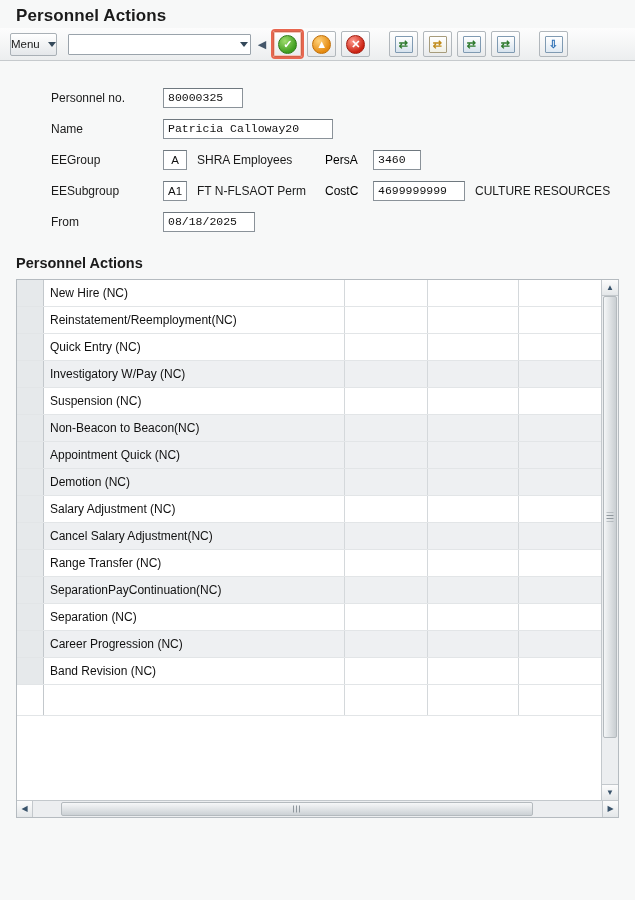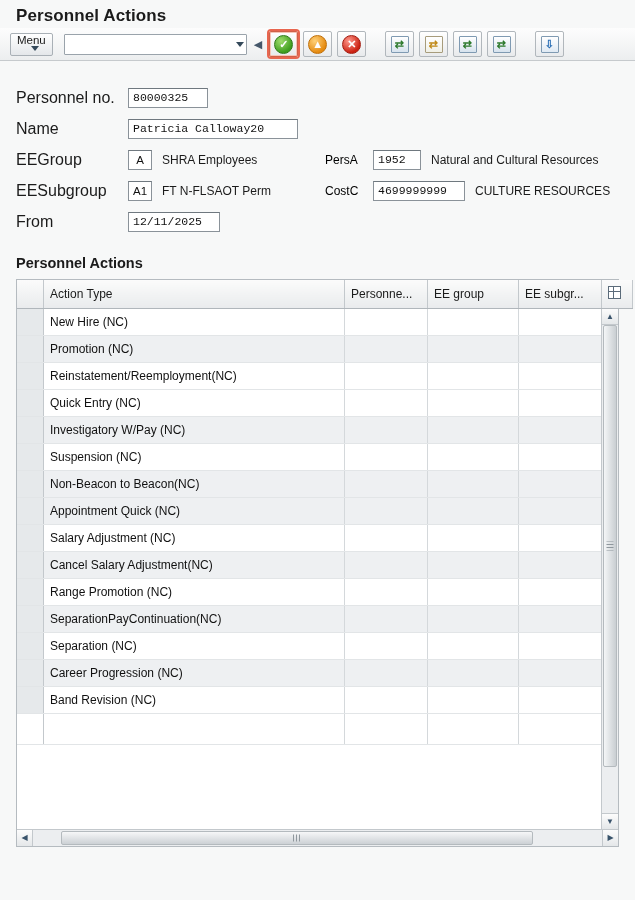--- a/index.html
+++ b/index.html
@@ -41,29 +41,28 @@
     height: 32px;
     padding: 0 6px 0 10px;
     background: linear-gradient(#fdfdfd, #eceeef);
     border-bottom: 1px solid #c6cacd;
     gap: 5px;
   }
   .menu-btn {
     display: flex;
     align-items: center;
     height: 21px;
-    padding: 0 6px;
+    padding: 0 0;
     background: linear-gradient(#ffffff, #e4e7ea);
     border: 1px solid #a9b0b6;
     border-radius: 2px;
     font-size: 11.5px;
     color: #1b1b1b;
     cursor: pointer;
     position: relative;
-    flex-direction: column;
   }
   .menu-btn .caret {
     margin-left: 8px;
     width: 0; height: 0;
     border-left: 4px solid transparent;
     border-right: 4px solid transparent;
     border-top: 5px solid #34495a;
   }
   .cmd-field {
     width: 175px;
@@ -168,21 +167,22 @@
   }
   .frow {
     display: flex;
     align-items: center;
     margin-bottom: 9px;
     height: 22px;
   }
   .flabel {
     width: 112px;
     color: #1b1b1b;
-    font-size: 16px;
+    font-size: 12px;
+    margin-left: 35px;
   }
   .fin {
     background: #fff;
     border: 1px solid #8a9299;
     border-top-color: #6f787f;
     height: 18px;
     line-height: 18px;
     padding: 0 4px;
     font-family: "Liberation Mono", monospace;
     font-size: 11.5px;
@@ -456,120 +456,107 @@
       <span class="flabel">Name</span>
       <span class="fin w-name">Patricia Calloway20</span>
     </div>
 
     <div class="frow">
       <span class="flabel">EEGroup</span>
       <span class="fin w-code">A</span>
       <span class="ftext">SHRA Employees</span>
       <span class="fside" style="top:auto;">
         <span class="flabel2">PersA</span>
-        <span class="fin w-persa">1952</span>
-        <span class="ftext">Natural and Cultural Resources</span>
+        <span class="fin w-persa">3460</span>
       </span>
     </div>
 
     <div class="frow">
       <span class="flabel">EESubgroup</span>
       <span class="fin w-code">A1</span>
       <span class="ftext">FT N-FLSAOT Perm</span>
       <span class="fside" style="top:auto;">
         <span class="flabel2">CostC</span>
         <span class="fin w-costc">4699999999</span>
         <span class="ftext">CULTURE RESOURCES</span>
       </span>
     </div>
 
     <div class="frow">
       <span class="flabel">From</span>
-      <span class="fin w-date">12/11/2025</span>
+      <span class="fin w-date">08/18/2025</span>
     </div>
   </div>
 
   <div class="section-title">Personnel Actions</div>
 
   <div class="table-wrap">
-    <table class="grid">
-      <thead>
-        <tr>
-          <th class="selcol"></th>
-          <th class="col-action">Action Type</th>
-          <th class="col-pers">Personne...</th>
-          <th class="col-eeg">EE group</th>
-          <th class="col-ees">EE subgr...</th>
-          <th class="col-icon"><span class="grid-icon"></span></th>
-        </tr>
-      </thead>
-    </table>
 
     <div class="table-scroll">
       <table class="grid">
         <tbody id="rows-body">
             <tr class="row-odd">
               <td class="selcol" style="width: 26px;"></td>
               <td style="width: 288px;">New Hire (NC)</td>
               <td style="width: 70px;"></td>
               <td style="width: 78px;"></td>
               <td style="width: 70px;"></td>
               <td style="width: 18px;"></td>
             </tr>
+            <tr class="row-odd">
+              <td class="selcol" style="width: 26px;"></td>
+              <td style="width: 288px;">Reinstatement/Reemployment(NC)</td>
+              <td style="width: 70px;"></td>
+              <td style="width: 78px;"></td>
+              <td style="width: 70px;"></td>
+              <td style="width: 18px;"></td>
+            </tr>
+            <tr class="row-odd">
+              <td class="selcol" style="width: 26px;"></td>
+              <td style="width: 288px;">Quick Entry (NC)</td>
+              <td style="width: 70px;"></td>
+              <td style="width: 78px;"></td>
+              <td style="width: 70px;"></td>
+              <td style="width: 18px;"></td>
+            </tr>
             <tr class="row-even">
               <td class="selcol" style="width: 26px;"></td>
-              <td style="width: 288px;">Promotion (NC)</td>
-              <td style="width: 70px;"></td>
-              <td style="width: 78px;"></td>
-              <td style="width: 70px;"></td>
-              <td style="width: 18px;"></td>
-            </tr>
-            <tr class="row-odd">
-              <td class="selcol" style="width: 26px;"></td>
-              <td style="width: 288px;">Reinstatement/Reemployment(NC)</td>
-              <td style="width: 70px;"></td>
-              <td style="width: 78px;"></td>
-              <td style="width: 70px;"></td>
-              <td style="width: 18px;"></td>
-            </tr>
-            <tr class="row-odd">
-              <td class="selcol" style="width: 26px;"></td>
-              <td style="width: 288px;">Quick Entry (NC)</td>
+              <td style="width: 288px;">Investigatory W/Pay (NC)</td>
+              <td style="width: 70px;"></td>
+              <td style="width: 78px;"></td>
+              <td style="width: 70px;"></td>
+              <td style="width: 18px;"></td>
+            </tr>
+            <tr class="row-odd">
+              <td class="selcol" style="width: 26px;"></td>
+              <td style="width: 288px;">Suspension (NC)</td>
               <td style="width: 70px;"></td>
               <td style="width: 78px;"></td>
               <td style="width: 70px;"></td>
               <td style="width: 18px;"></td>
             </tr>
             <tr class="row-even">
               <td class="selcol" style="width: 26px;"></td>
-              <td style="width: 288px;">Investigatory W/Pay (NC)</td>
-              <td style="width: 70px;"></td>
-              <td style="width: 78px;"></td>
-              <td style="width: 70px;"></td>
-              <td style="width: 18px;"></td>
-            </tr>
-            <tr class="row-odd">
-              <td class="selcol" style="width: 26px;"></td>
-              <td style="width: 288px;">Suspension (NC)</td>
+              <td style="width: 288px;">Non-Beacon to Beacon(NC)</td>
               <td style="width: 70px;"></td>
               <td style="width: 78px;"></td>
               <td style="width: 70px;"></td>
               <td style="width: 18px;"></td>
             </tr>
             <tr class="row-even">
               <td class="selcol" style="width: 26px;"></td>
-              <td style="width: 288px;">Non-Beacon to Beacon(NC)</td>
+              <td style="width: 288px;">Appointment Quick (NC)</td>
               <td style="width: 70px;"></td>
               <td style="width: 78px;"></td>
               <td style="width: 70px;"></td>
               <td style="width: 18px;"></td>
             </tr>
             <tr class="row-even">
               <td class="selcol" style="width: 26px;"></td>
-              <td style="width: 288px;">Appointment Quick (NC)</td>
+              <td style="width: 288px;">Demotion (NC)</td>
               <td style="width: 70px;"></td>
               <td style="width: 78px;"></td>
               <td style="width: 70px;"></td>
               <td style="width: 18px;"></td>
             </tr>
             <tr class="row-odd">
               <td class="selcol" style="width: 26px;"></td>
               <td style="width: 288px;">Salary Adjustment (NC)</td>
               <td style="width: 70px;"></td>
               <td style="width: 78px;"></td>
@@ -579,21 +566,21 @@
             <tr class="row-even">
               <td class="selcol" style="width: 26px;"></td>
               <td style="width: 288px;">Cancel Salary Adjustment(NC)</td>
               <td style="width: 70px;"></td>
               <td style="width: 78px;"></td>
               <td style="width: 70px;"></td>
               <td style="width: 18px;"></td>
             </tr>
             <tr class="row-odd">
               <td class="selcol" style="width: 26px;"></td>
-              <td style="width: 288px;">Range Promotion (NC)</td>
+              <td style="width: 288px;">Range Transfer (NC)</td>
               <td style="width: 70px;"></td>
               <td style="width: 78px;"></td>
               <td style="width: 70px;"></td>
               <td style="width: 18px;"></td>
             </tr>
             <tr class="row-even">
               <td class="selcol" style="width: 26px;"></td>
               <td style="width: 288px;">SeparationPayContinuation(NC)</td>
               <td style="width: 70px;"></td>
               <td style="width: 78px;"></td>

